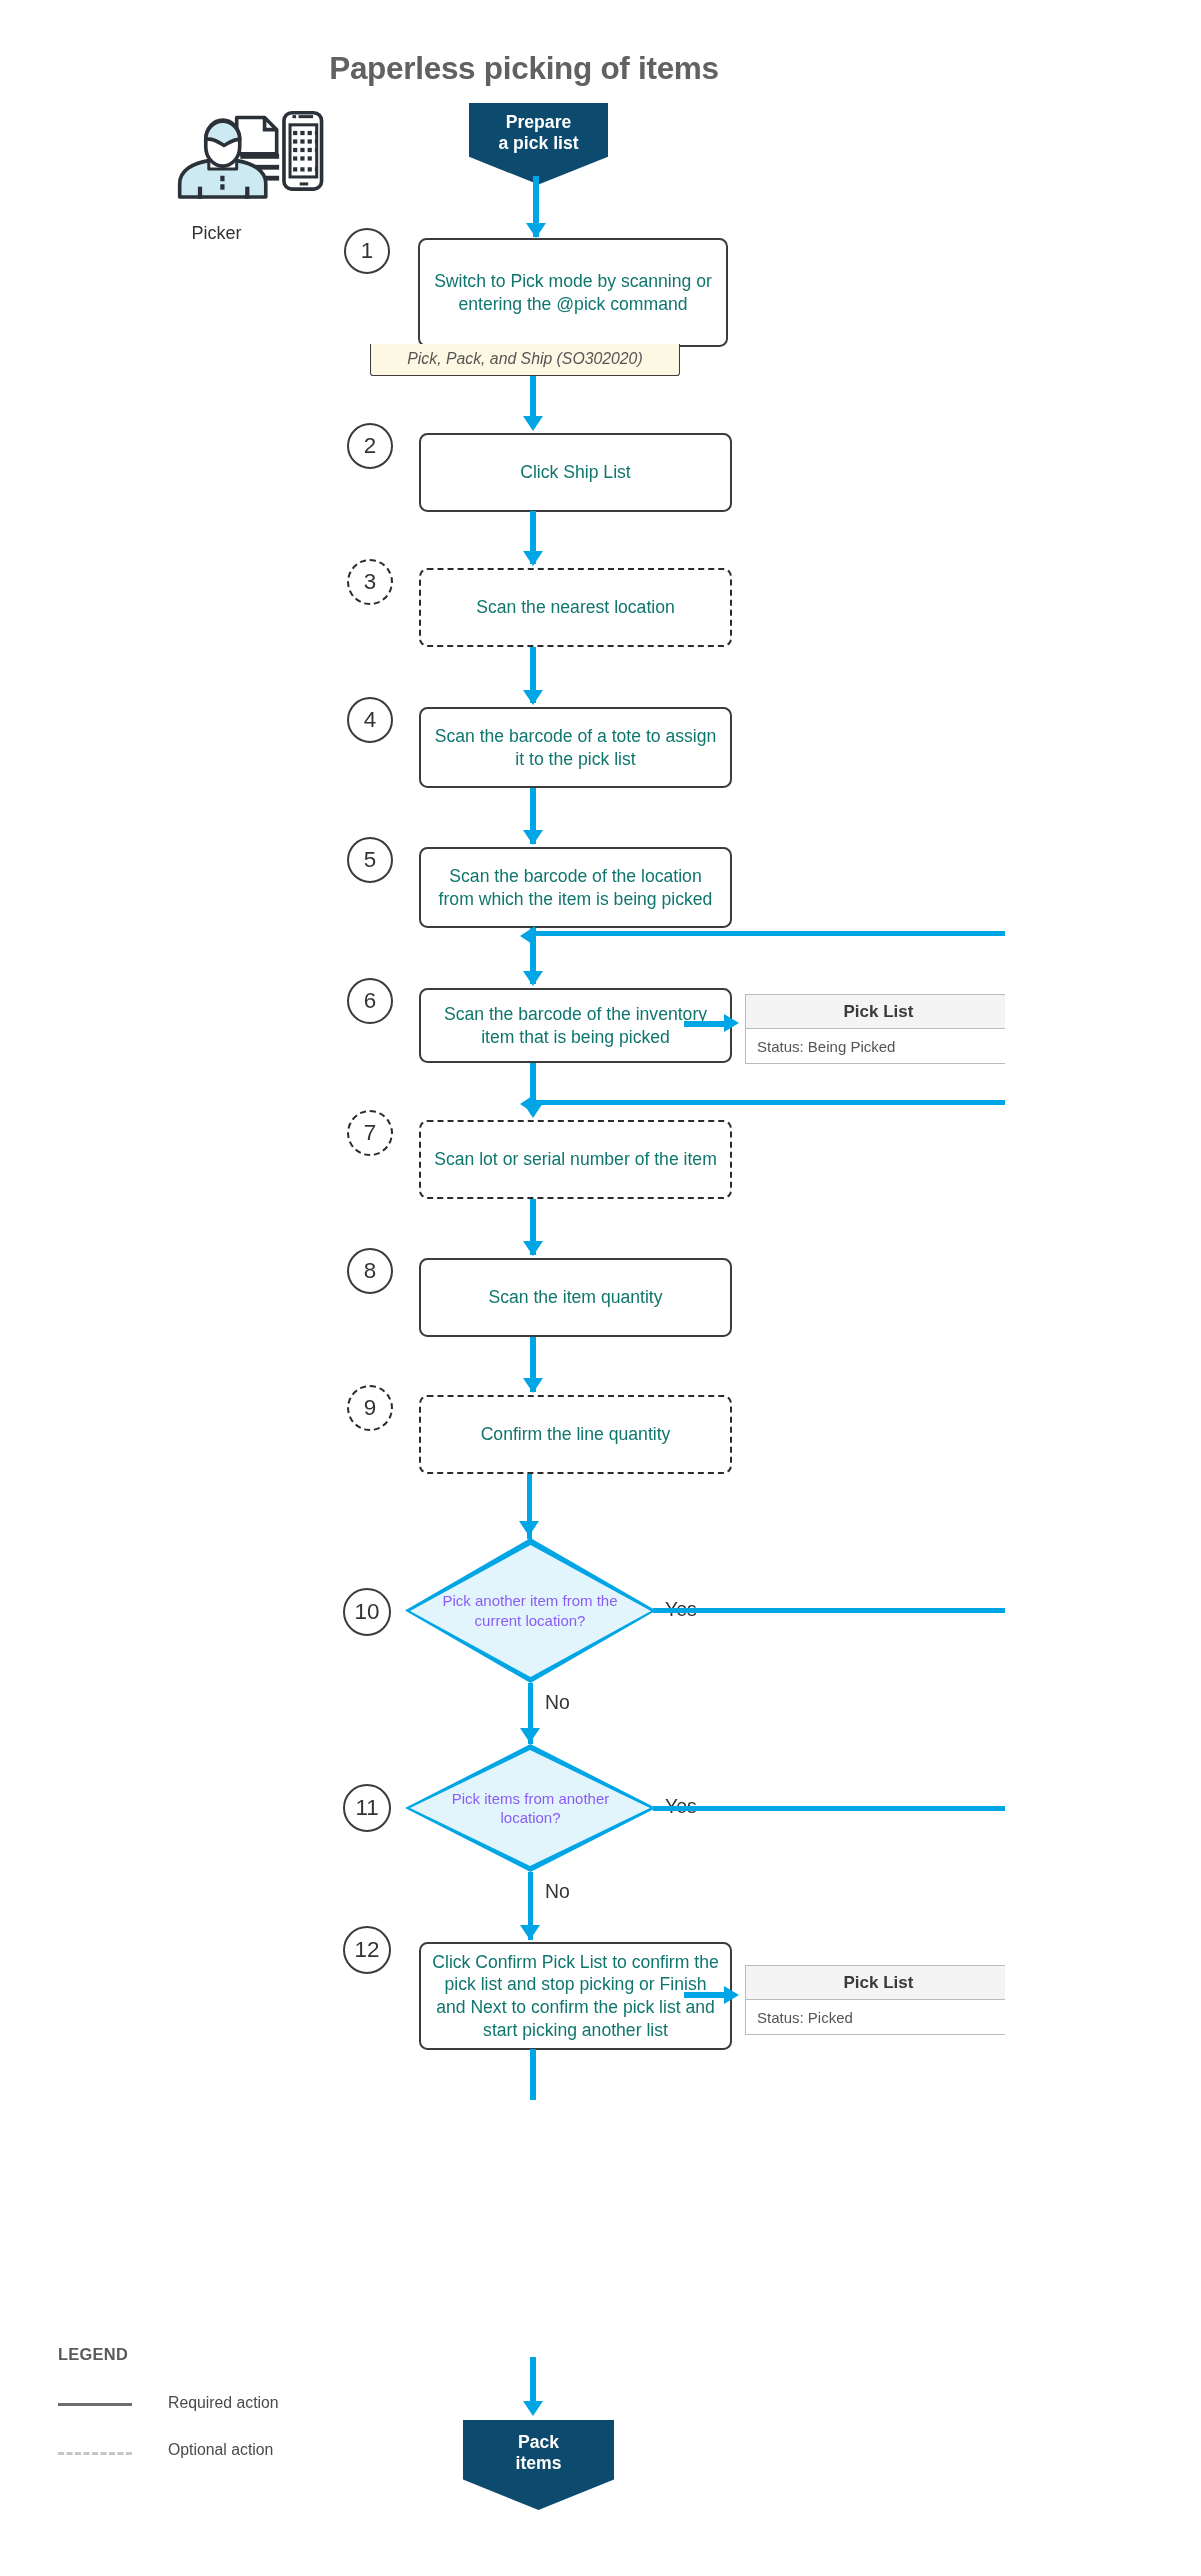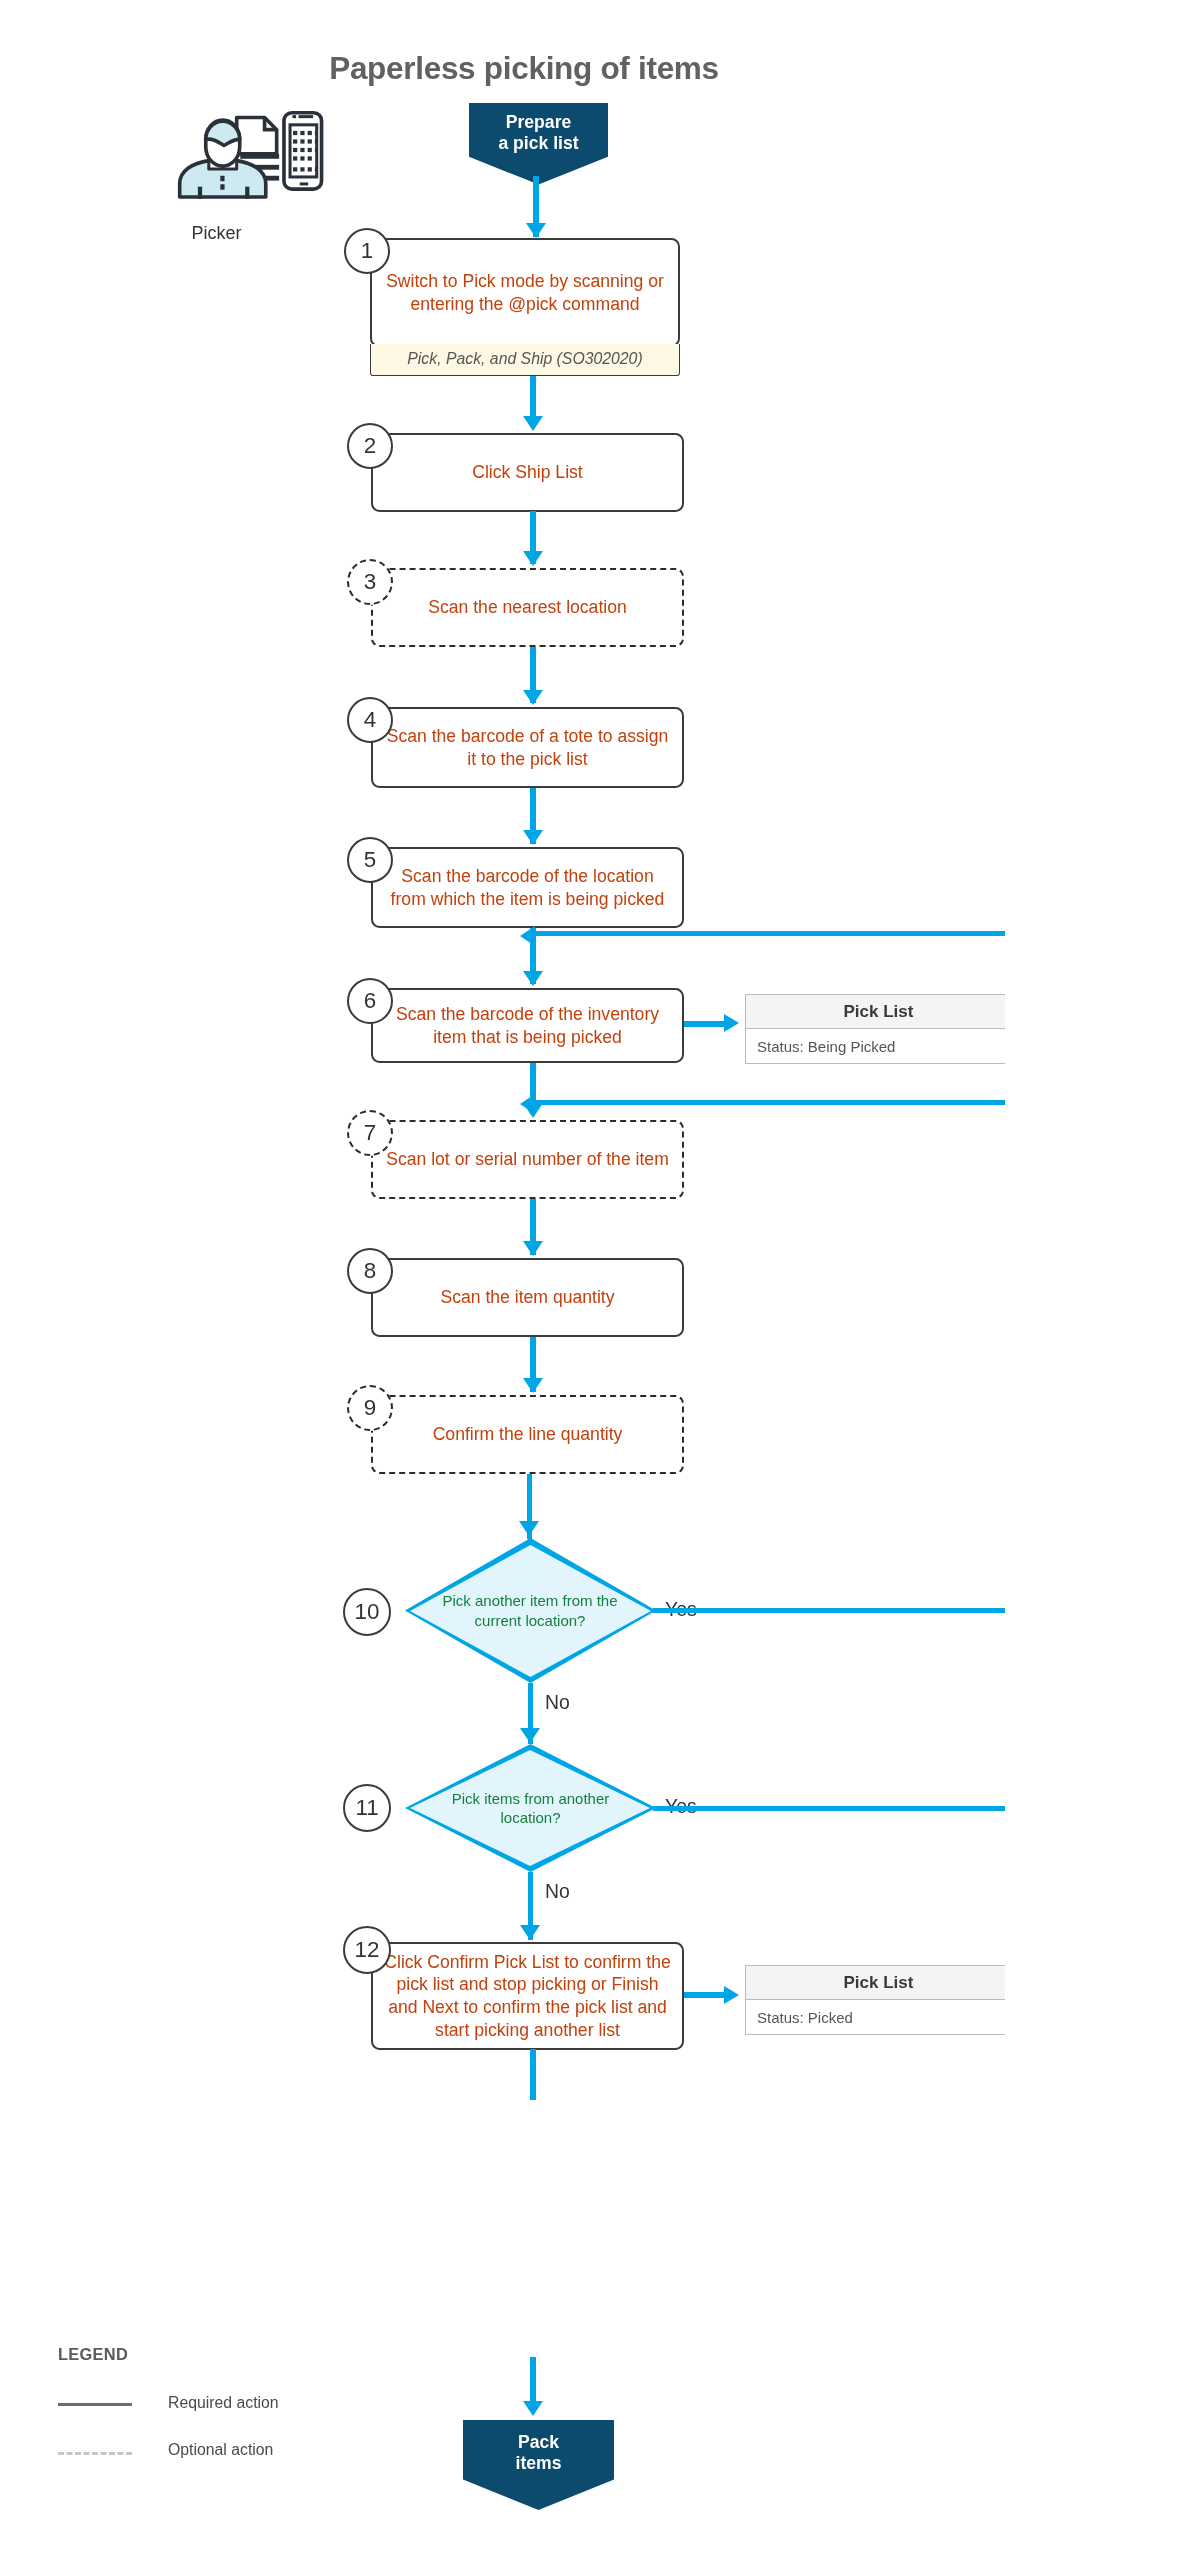--- a/index.html
+++ b/index.html
@@ -28,22 +28,23 @@
     -webkit-clip-path:polygon(0 0,100% 0,100% 66%,50% 100%,0 66%);
     clip-path:polygon(0 0,100% 0,100% 66%,50% 100%,0 66%);
   }
   .term-start{left:469px; top:103px; width:139px; height:73px; font-size:17.6px; padding-top:8.5px;}
   .term-end{left:463px; top:2420px; width:151px; height:78px; font-size:17.6px; padding-top:12px;}
 
   
   .node{
     position:absolute; box-sizing:border-box; background:#fff;
     display:flex; align-items:center; justify-content:center; text-align:center;
-    font-size:17.6px; color:#c2410c; line-height:1.28; padding:3.6px 11px;
+    font-size:17.6px; color:#0f766e; line-height:1.28; padding:3.6px 11px;
     border-radius:8.5px;
+    margin-left:48px;
   }
   .node.required{border:2.1px solid #3b3b3b;}
   .node.optional{border:2.1px dashed #2b2b2b;}
 
   
   .note{
     position:absolute; box-sizing:border-box; background:#fdf8e3;
     border:1.2px solid #3b3b3b; border-top:none; border-radius:0 0 3.6px 3.6px;
     display:flex; align-items:center; justify-content:center;
     font-size:15.8px; font-style:italic; color:#555;
@@ -66,21 +67,21 @@
     clip-path:polygon(50% 0,100% 50%,50% 100%,0 50%);
   }
   .diamond-border{
     position:absolute;
     background:#00a5e5;
     -webkit-clip-path:polygon(50% 0,100% 50%,50% 100%,0 50%);
     clip-path:polygon(50% 0,100% 50%,50% 100%,0 50%);
   }
   .diamond-text{
     position:absolute; display:flex; align-items:center; justify-content:center;
-    text-align:center; font-size:15px; color:#15803d; line-height:1.3; z-index:3;
+    text-align:center; font-size:15px; color:#8b5cf6; line-height:1.3; z-index:3;
   }
 
   
   .card{position:absolute; box-sizing:border-box; border:1.2px solid #b6bcbf; background:#fff;}
   .card-head{
     box-sizing:border-box; background:#f4f4f4; border-bottom:1.2px solid #b6bcbf;
     text-align:center; font-size:17px; font-weight:bold; color:#3a3a3a;
     padding:6.7px 0;
   }
   .card-body{box-sizing:border-box; font-size:15px; color:#555; padding:8.5px 11px;}

